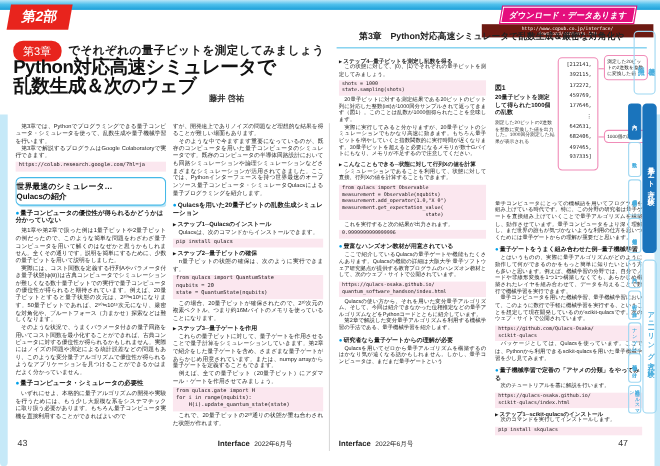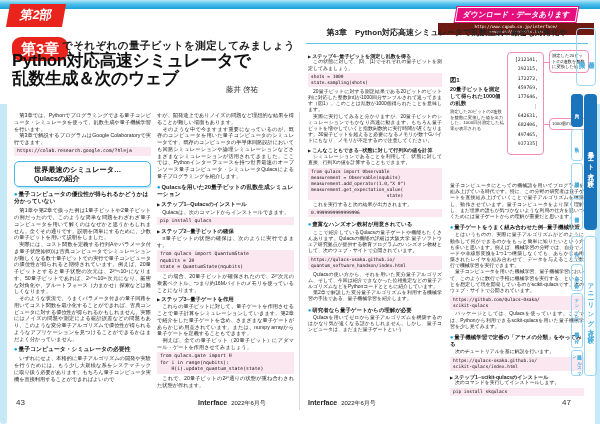--- a/index.html
+++ b/index.html
@@ -12,36 +12,36 @@
   .rstrip{position:absolute;right:0;top:104px;width:5px;height:320px;background:#c6e9f8;}
   .gutter{position:absolute;left:299px;top:112px;width:1px;height:298px;background:#d9d9d9;}
   
   .badge-part{position:absolute;left:8px;top:4px;background:#e8241d;color:#fff;font-weight:bold;
               font-size:12.5px;padding:3px 12px;transform:skewX(-10deg);}
   .banner{position:absolute;right:6px;top:2px;width:156px;text-align:center;}
   .banner-title{display:inline-block;background:#e50f7e;color:#fff;font-size:7.5px;font-weight:bold;
                 padding:1.5px 6px;transform:skewX(-10deg);border:1px solid #fff;outline:1px solid #e50f7e;}
   .banner-url{background:#6d1a12;color:#fff;font-size:4.2px;line-height:1.25;padding:1px 2px;margin-top:1px;
               font-family:"DejaVu Sans Mono",monospace;}
-  .badge-chap{position:absolute;left:12px;top:37px;background:#e8241d;color:#fff;font-weight:bold;
-              font-size:15px;border-radius:9px;padding:2.5px 9px;}
+  .badge-chap{position:absolute;left:12px;top:37px;background:#e8241d;color:#fff;font-weight:normal;
+              font-size:10px;border-radius:9px;padding:2.5px 9px;}
   .subtitle{position:absolute;left:62px;top:39px;font-size:10.5px;font-weight:bold;letter-spacing:.4px;}
   .title{position:absolute;left:12px;top:52px;font-size:17px;font-weight:800;line-height:1.04;letter-spacing:-.5px;color:#111;}
-  .author{position:absolute;left:190px;top:85px;width:104px;text-align:center;font-size:7.5px;font-weight:normal;color:#333;}
+  .author{position:absolute;left:190px;top:85px;width:104px;text-align:left;font-size:7.5px;font-weight:bold;color:#333;}
   .rheader{position:absolute;left:306px;top:27px;width:282px;text-align:center;font-size:8px;font-weight:bold;
            border-bottom:1.5px solid #5bc2ea;padding-bottom:5px;color:#222;}
   
   .col{position:absolute;width:137px;overflow:hidden;text-align:justify;}
   .colL{font-size:5.2px;line-height:1.3;}
   .colR{font-size:4.9px;line-height:1.26;width:134px;}
   .p{margin:0;}
   .code{background:#fbe7ef;color:#111;font-family:"DejaVu Sans Mono",monospace;font-size:.92em;
         padding:1px 3px;margin:1.5px 0;white-space:pre-wrap;word-break:break-all;line-height:1.35;}
   .secbox{border:1.5px solid #45b9e8;border-radius:5px;background:#fff;box-shadow:1.5px 1.5px 0 #bfe6f6;
-          font-size:7.2px;font-weight:bold;line-height:1.25;padding:3px 19px;margin:5px 0 4px 0;text-align:left;color:#111;}
+          font-size:7.2px;font-weight:bold;line-height:1.25;padding:3px 0;margin:5px 0 4px 0;text-align:left;color:#111;}
   .bullet{font-weight:bold;font-size:1.12em;margin:4px 0 1.5px 0;text-align:left;}
   .bullet .dot{color:#00a0e9;margin-right:1px;}
   .step{font-weight:bold;font-size:1.04em;margin:2.5px 0 .5px 0;text-align:left;}
   .step .tri{font-size:.8em;margin-right:1px;}
   
   .figure{position:absolute;left:450px;top:50px;width:134px;height:130px;}
   .figcap{position:absolute;left:0;top:26px;width:55px;text-align:left;}
   .figlabel{font-size:6.2px;font-weight:bold;}
   .figtitle{font-size:5.4px;font-weight:bold;line-height:1.3;margin-top:1px;}
   .fignote{font-size:4.4px;line-height:1.3;margin-top:2px;color:#333;}

